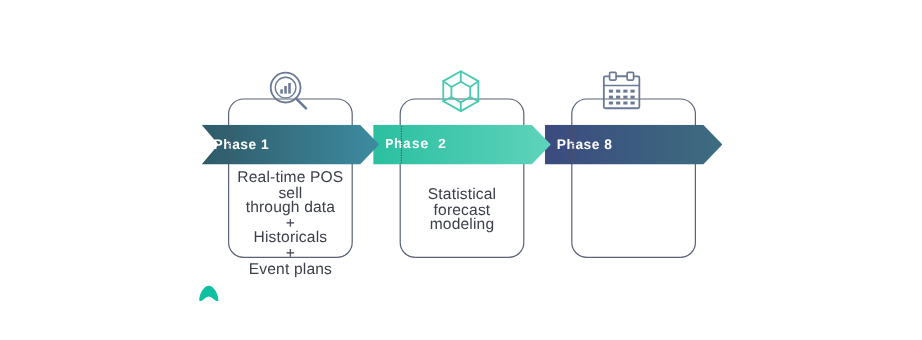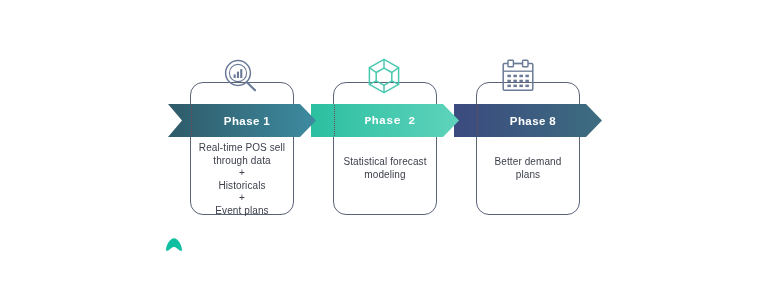--- a/index.html
+++ b/index.html
@@ -30,34 +30,33 @@
     border-radius: 13px;
     box-sizing: border-box;
     background: transparent;
   }
 
   
   .phase-body {
     position: absolute;
     text-align: center;
     color: #3b3f4a;
-    font-size: 10px;
+    font-size: 13px;
     line-height: 12.6px;
     letter-spacing: 0.01em;
     white-space: pre-line;
     box-sizing: border-box;
   }
 
   
   .banner {
     position: absolute;
     height: 33px;
     display: flex;
     align-items: center;
-    justify-content: center;
   }
   .banner svg {
     position: absolute;
     left: 0; top: 0;
     width: 100%;
     height: 100%;
     display: block;
   }
   .banner-label {
     position: relative;
@@ -199,22 +198,20 @@
           <stop offset="100%" stop-color="#3d6d80"></stop>
         </linearGradient>
       </defs>
       <path d="M0,0 L132,0 L148,16.5 L132,33 L0,33 Z" fill="url(#g3)"></path>
     </svg>
     <span class="banner-label shift-left">Phase 8</span>
   </div>
 
   <div class="dotted-sep" style="left:477px; top:105px; height:31px;"></div>
 
-  <div class="phase-body" style="left:476px; top:156px; width:104px;">Better demand
-plans</div>
 
   <div id="brand-logo" style="left:163px; top:236px;">
     <svg width="22" height="16" viewBox="0 0 22 16" fill="none">
       <path d="M3.0 14.2 C3.0 9.0 7.0 2.2 11.0 2.2 C15.0 2.2 19.0 9.0 19.0 14.2
                C19.0 14.9 17.6 15.1 16.6 14.4 C14.6 13.0 13.0 11.0 11.0 11.0
                C9.0 11.0 7.4 13.0 5.4 14.4 C4.4 15.1 3.0 14.9 3.0 14.2 Z" fill="#0fbfa1"></path>
     </svg>
   </div>
 
 </div>

